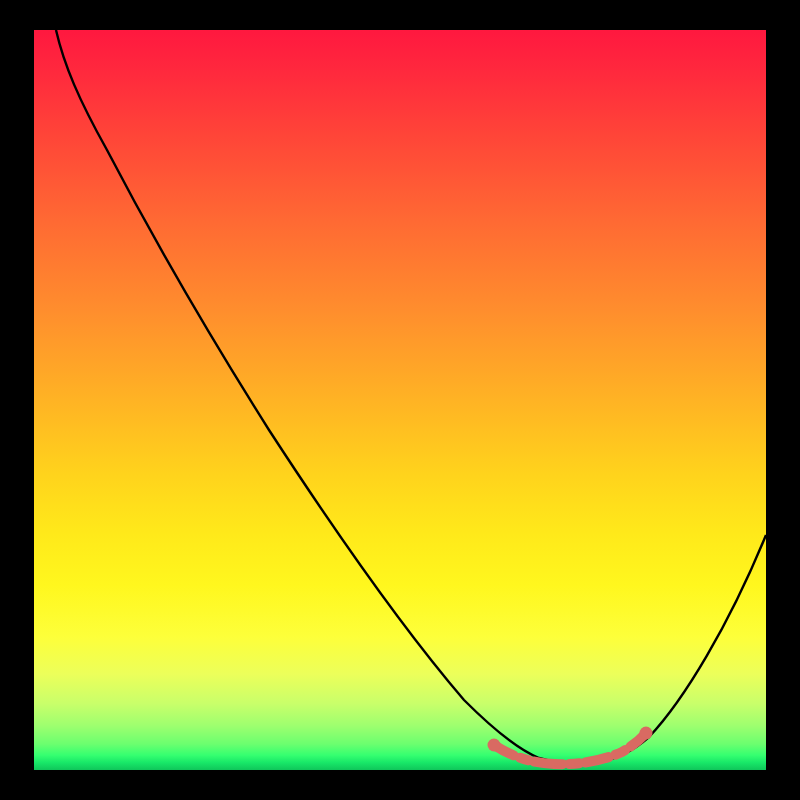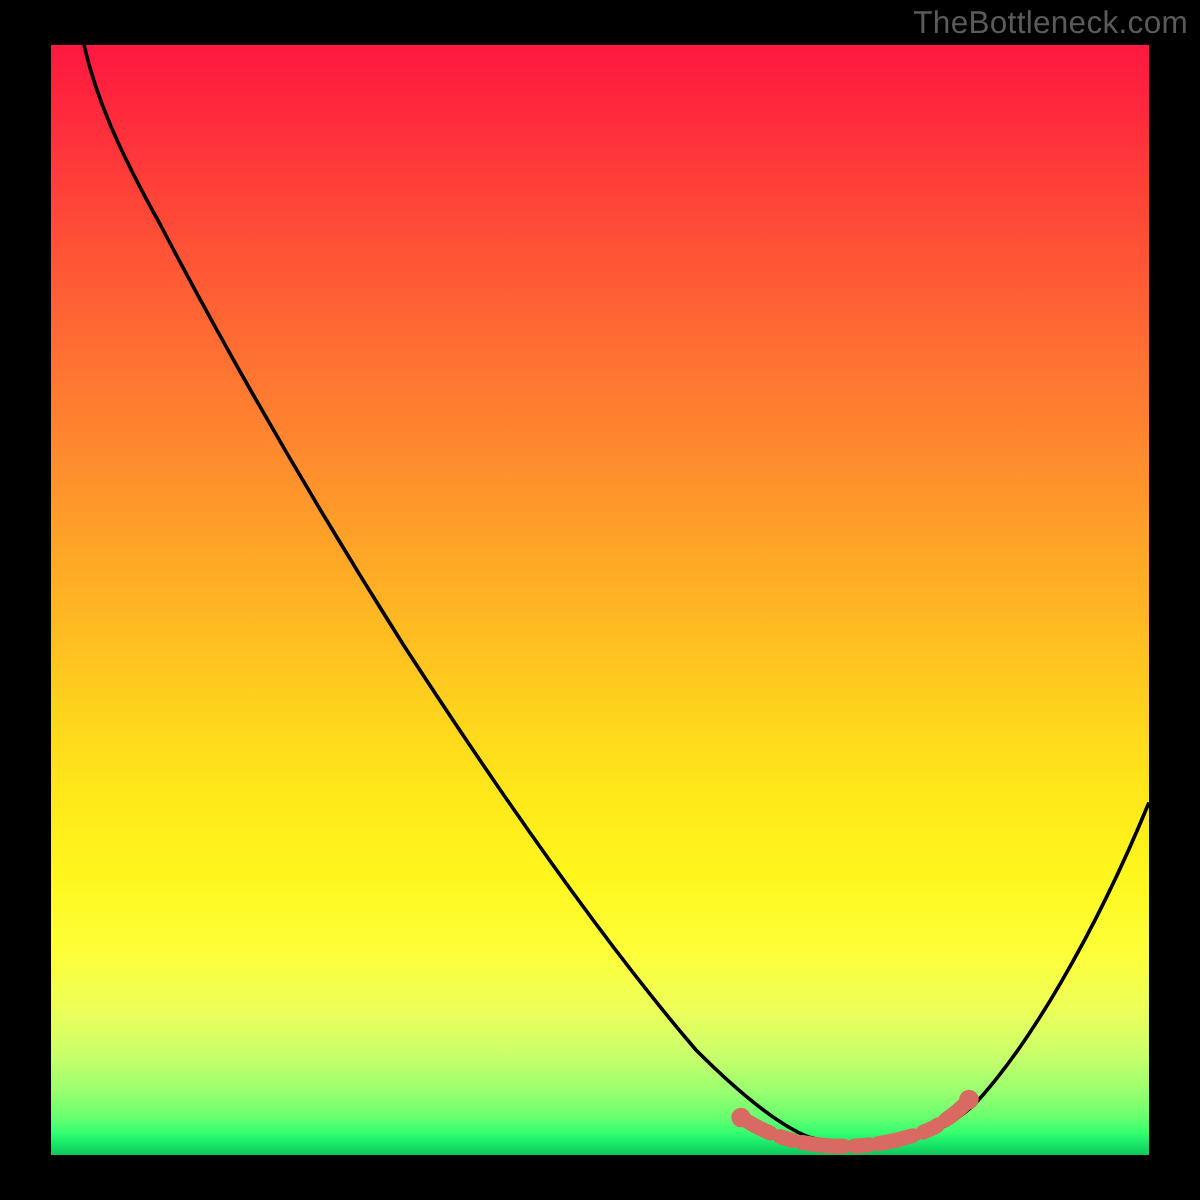--- a/index.html
+++ b/index.html
@@ -61,21 +61,20 @@
     left: 0; top: 0;
     width: 732px;
     height: 740px;
     overflow: visible;
   }
 </style>
 </head>
 <body>
 
 <div class="frame">
-  <div class="watermark">TheBottleneck.com</div>
 
   <div class="plot">
     <div class="gradient"></div>
 
     <svg class="curve" viewBox="0 0 732 740">
 
       <path d="M 22 0
                C 30 35, 45 70, 73 120
                C 120 210, 175 305, 235 400
                C 300 500, 370 600, 430 670

